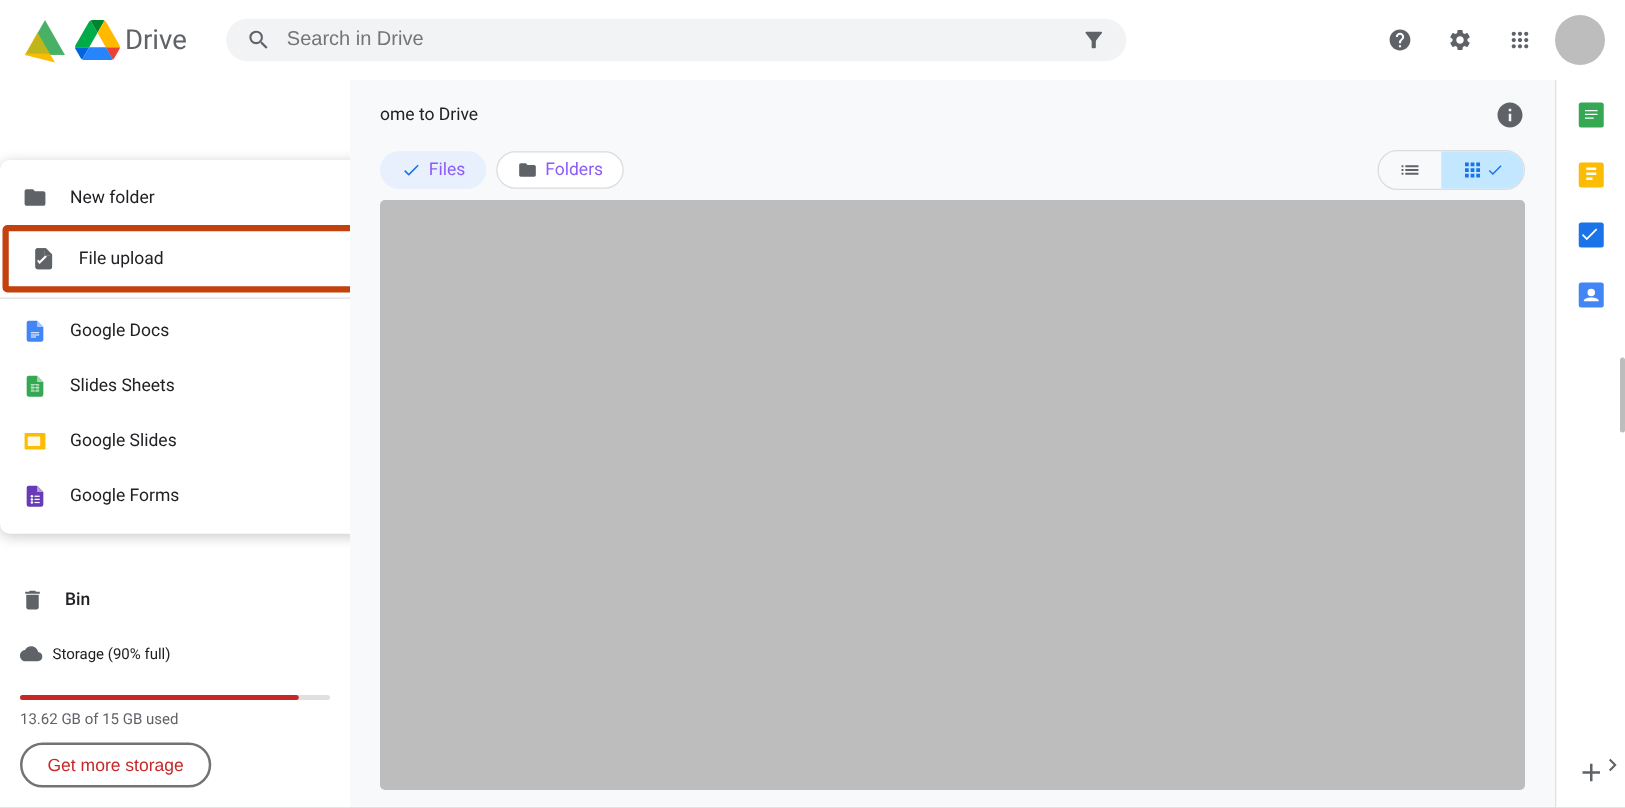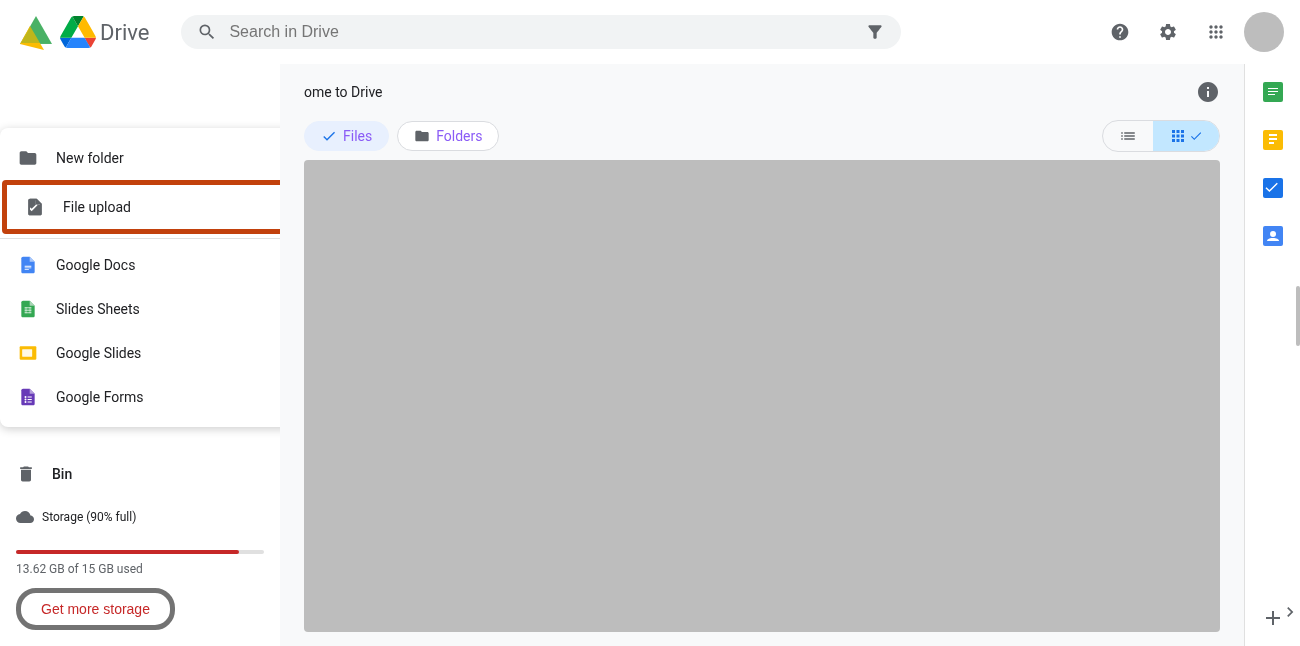--- a/index.html
+++ b/index.html
@@ -42,21 +42,21 @@
       display: flex; align-items: center; gap: 16px; padding: 8px 16px; cursor: pointer;
       border-radius: 0 24px 24px 0; margin-right: 16px; font-size: 14px; color: #202124;
       font-weight: 500;
     }
     .storage-area { padding: 16px 16px 8px 16px; }
     .storage-label { font-size: 12px; color: #202124; margin-bottom: 24px; display: flex; align-items: center; gap: 8px; }
     .storage-bar-bg { height: 4px; background: #e0e0e0; border-radius: 2px; margin-bottom: 8px; }
     .storage-bar-fill { height: 4px; background: #c62828; border-radius: 2px; width: 90%; }
     .storage-text { font-size: 12px; color: #5f6368; margin-bottom: 12px; }
     .get-storage-btn {
-      border: 5px solid #737373; border-radius: 20px; padding: 8px 20px;
+      border: 2px solid #737373; border-radius: 20px; padding: 8px 20px;
       font-size: 14px; color: #c62828; background: transparent; cursor: pointer;
       font-weight: 500;
     }
 
     
     .content { flex: 1; background: #f8f9fa; padding: 0; overflow: hidden; }
     .content-header { padding: 16px 24px; display: flex; align-items: center; justify-content: space-between; }
     .content-title { font-size: 14px; color: #202124; }
     .filter-bar { display: flex; align-items: center; gap: 8px; margin-bottom: 8px; padding: 0 24px; }
     .filter-chip {

